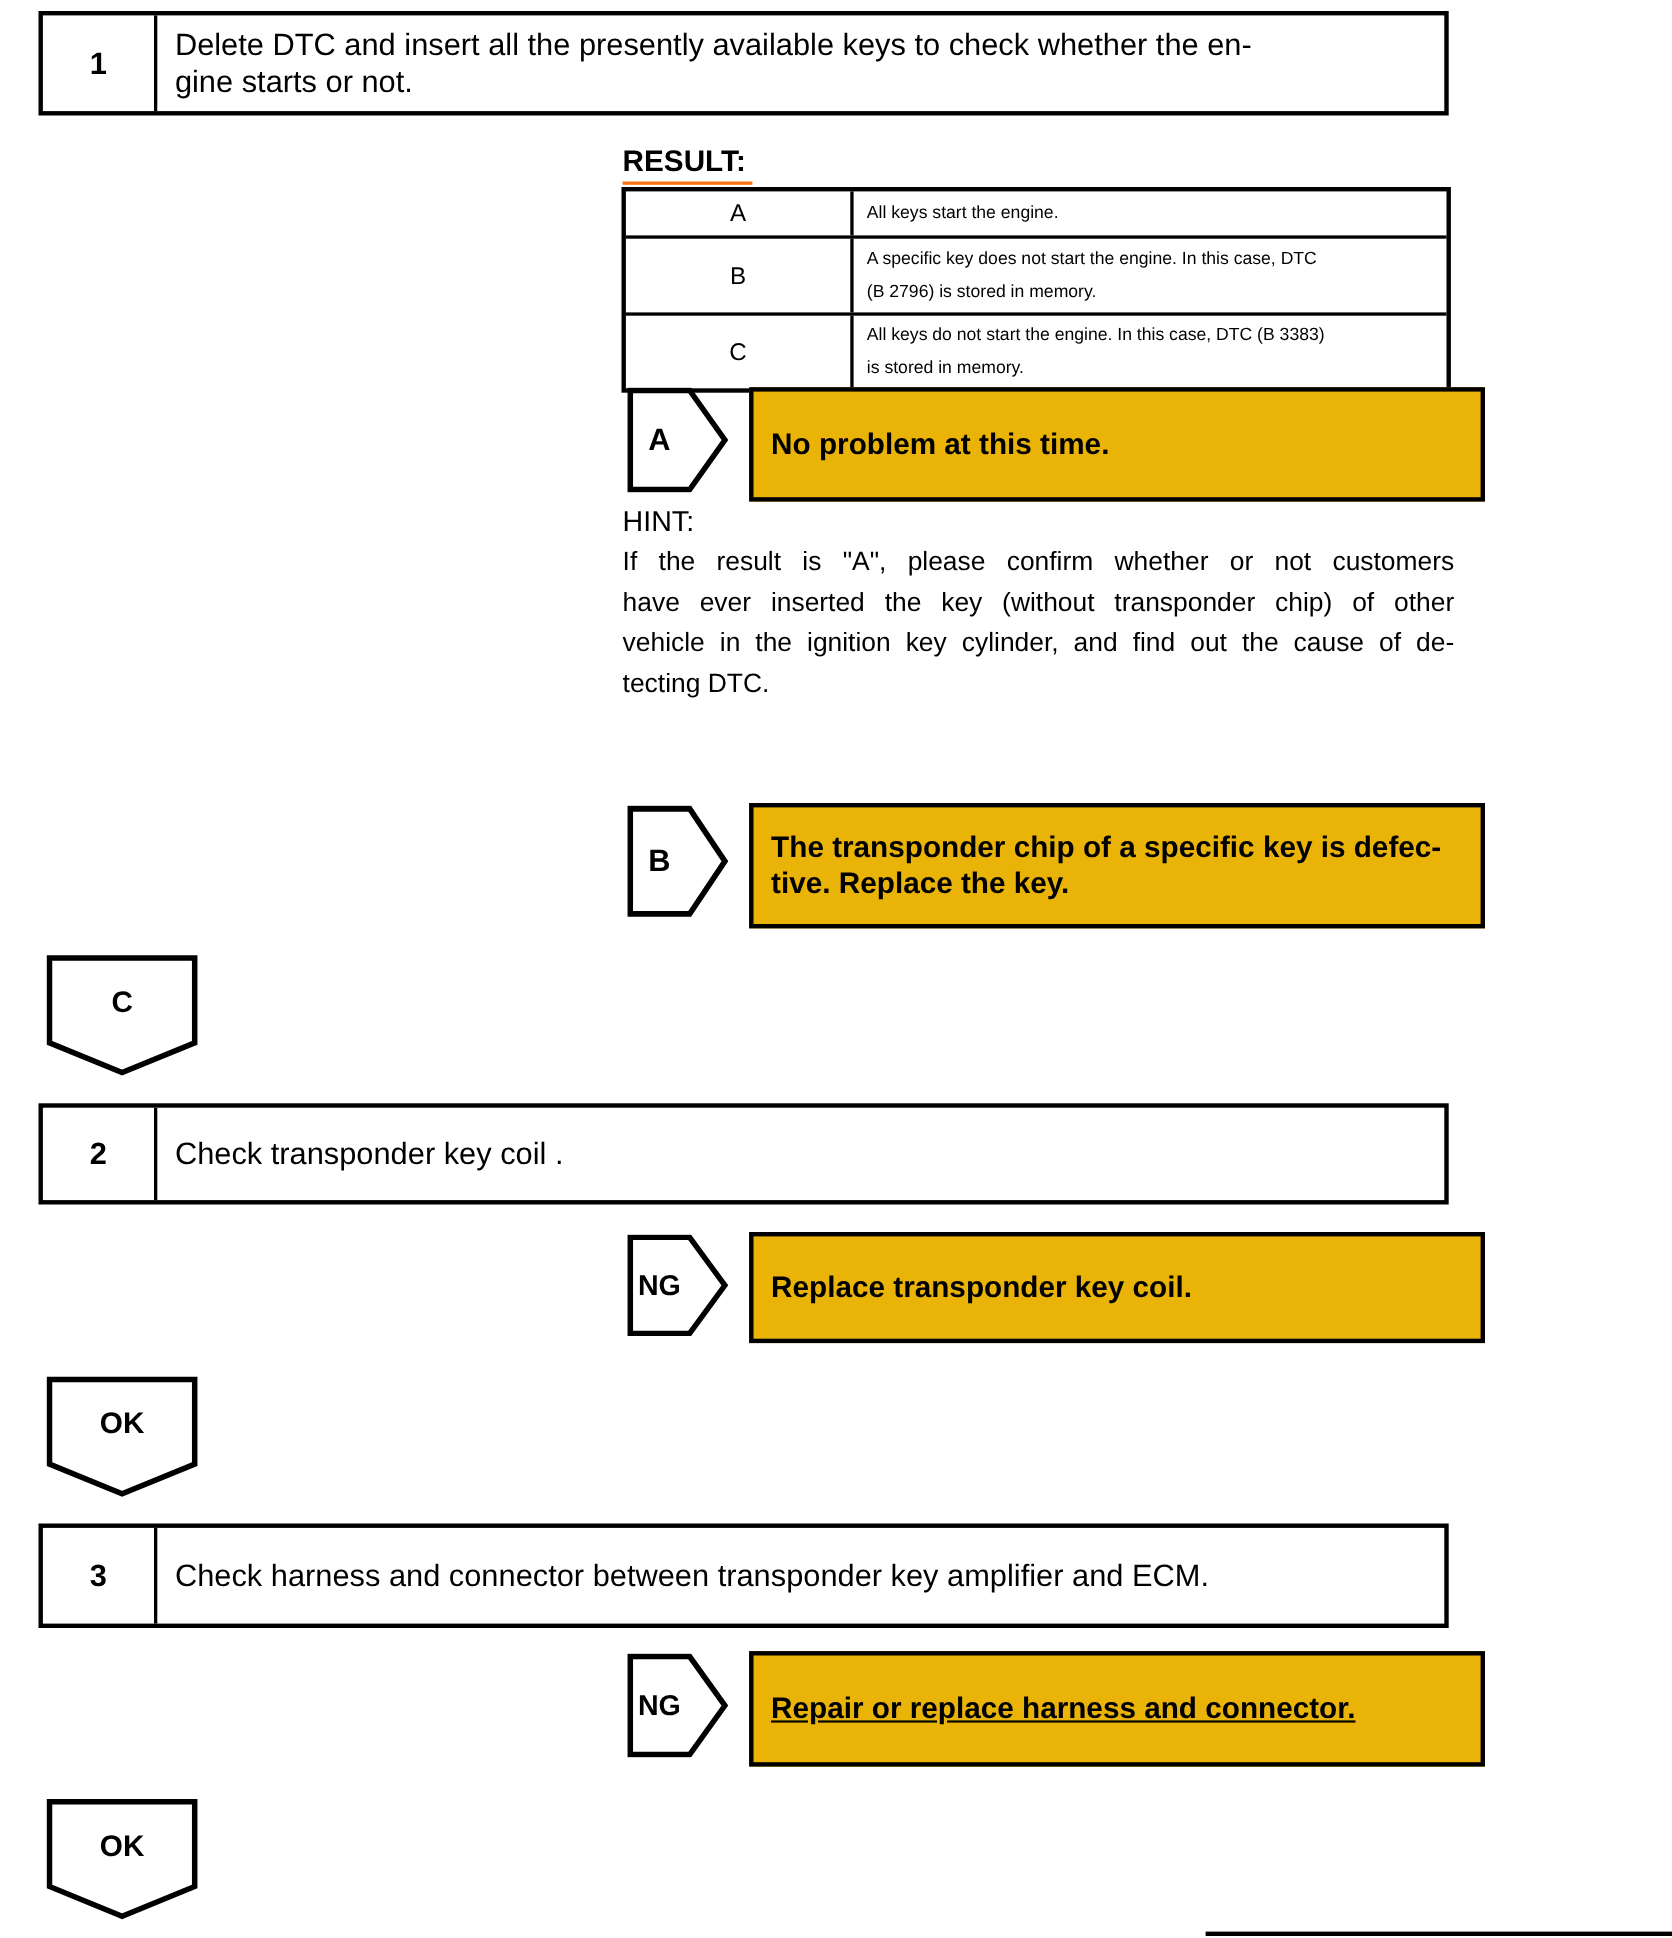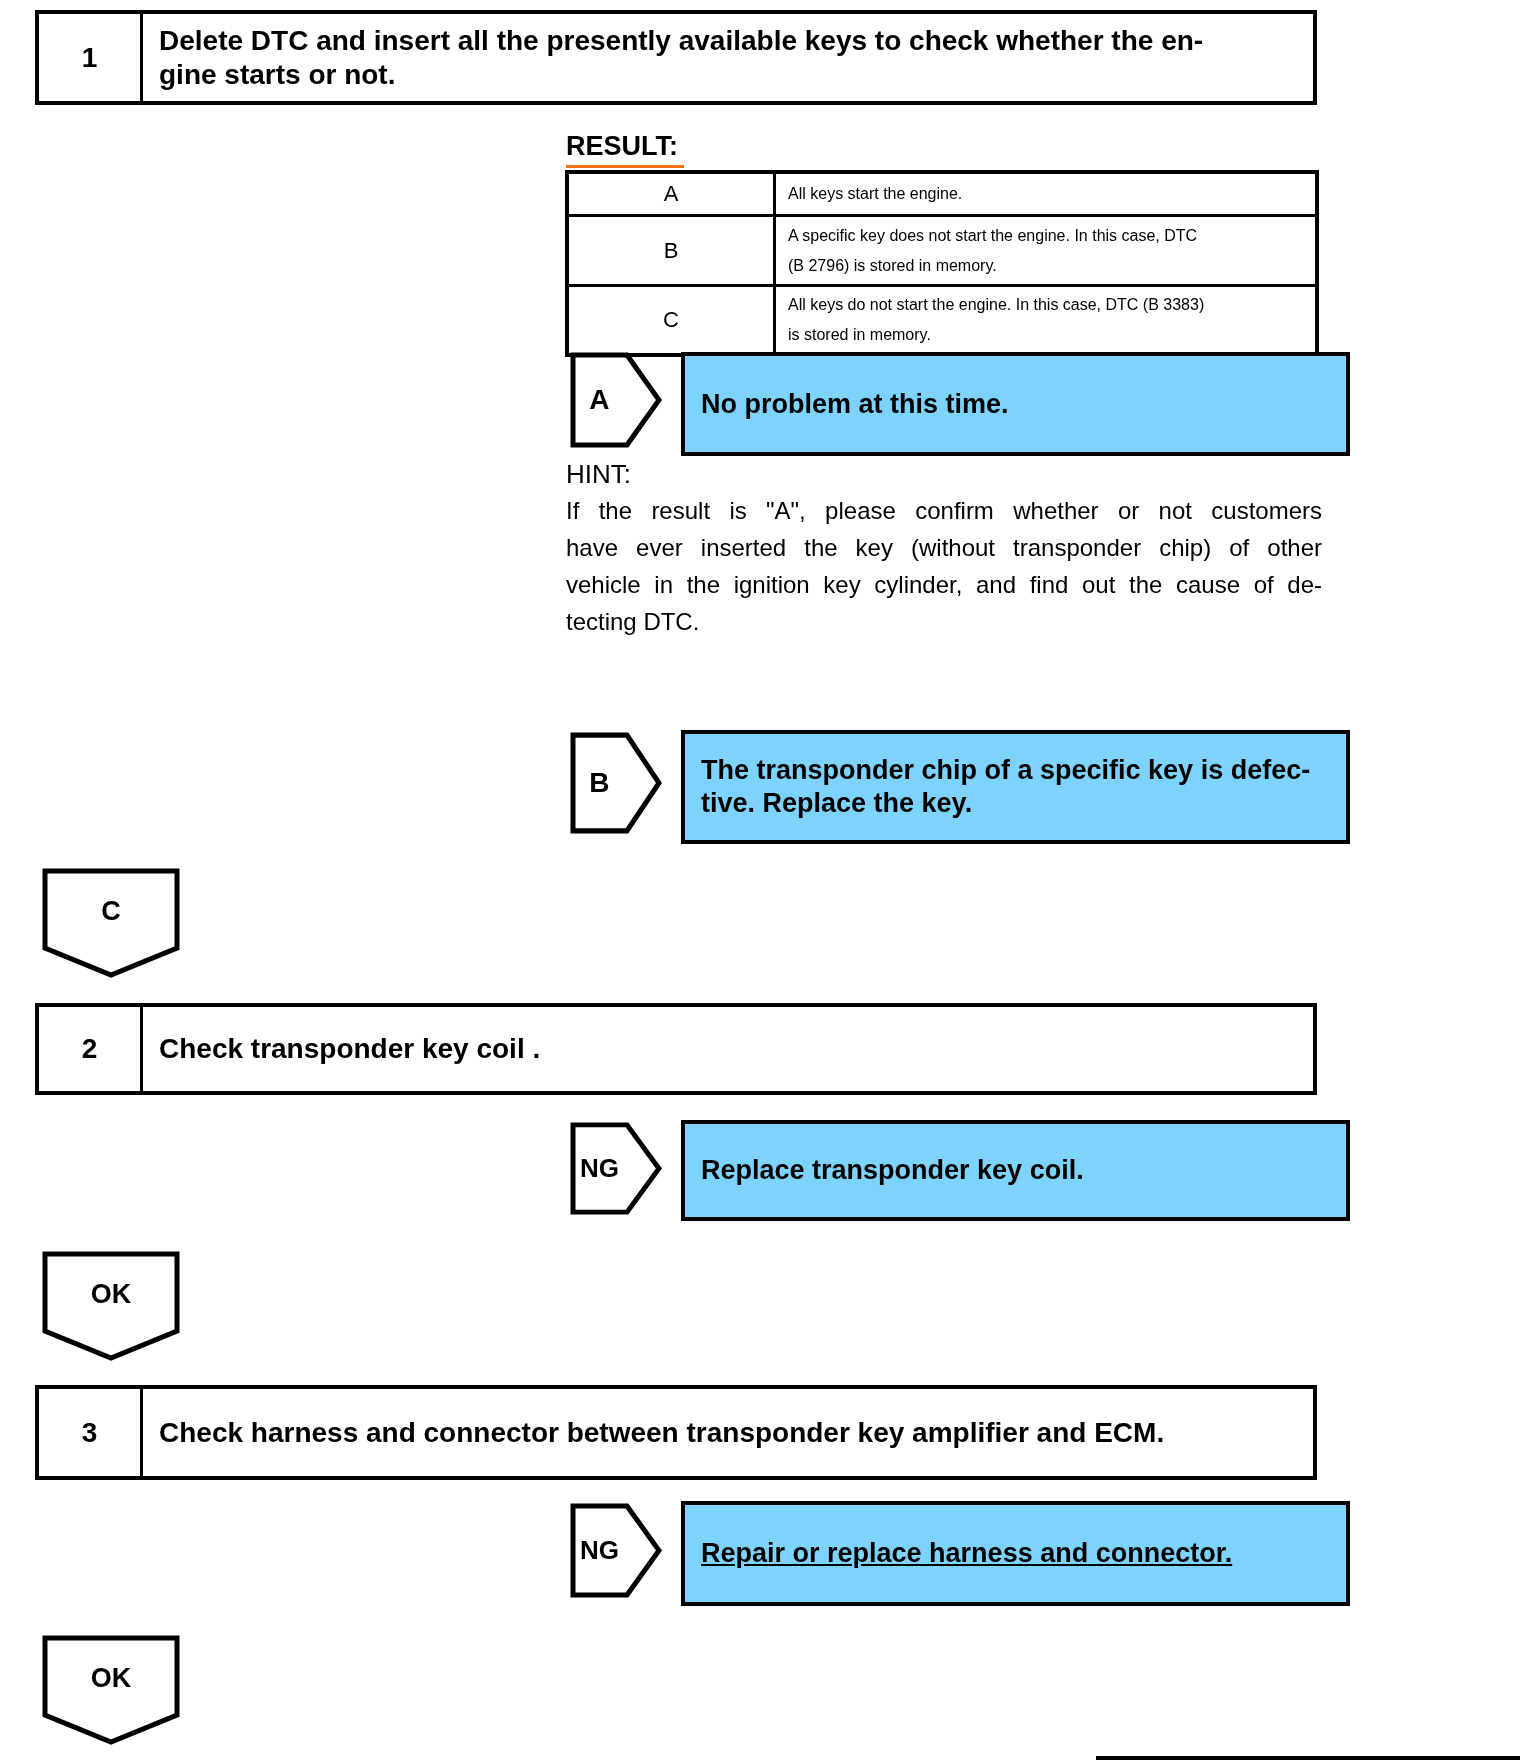--- a/index.html
+++ b/index.html
@@ -29,21 +29,21 @@
     align-items: center;
     justify-content: center;
     font-weight: bold;
     font-size: 28px;
   }
   .step-text {
     flex: 1;
     display: flex;
     align-items: center;
     padding: 0 16px;
-    font-weight: bold;
+    font-weight: normal;
     font-size: 28px;
     line-height: 1.2;
     white-space: pre-line;
   }
 
   
   .result-label {
     position: absolute;
     left: 566px;
     top: 131px;
@@ -98,21 +98,21 @@
     align-items: center;
     justify-content: center;
     font-weight: bold;
     font-size: 28px;
   }
   .action-box {
     position: absolute;
     left: 681px;
     width: 629px;
     border: 4px solid #000;
-    background: #7dd3fc;
+    background: #eab308;
     display: flex;
     align-items: center;
     padding: 0 16px;
     font-weight: bold;
     font-size: 27px;
     line-height: 1.22;
     white-space: pre-line;
   }
 
   

